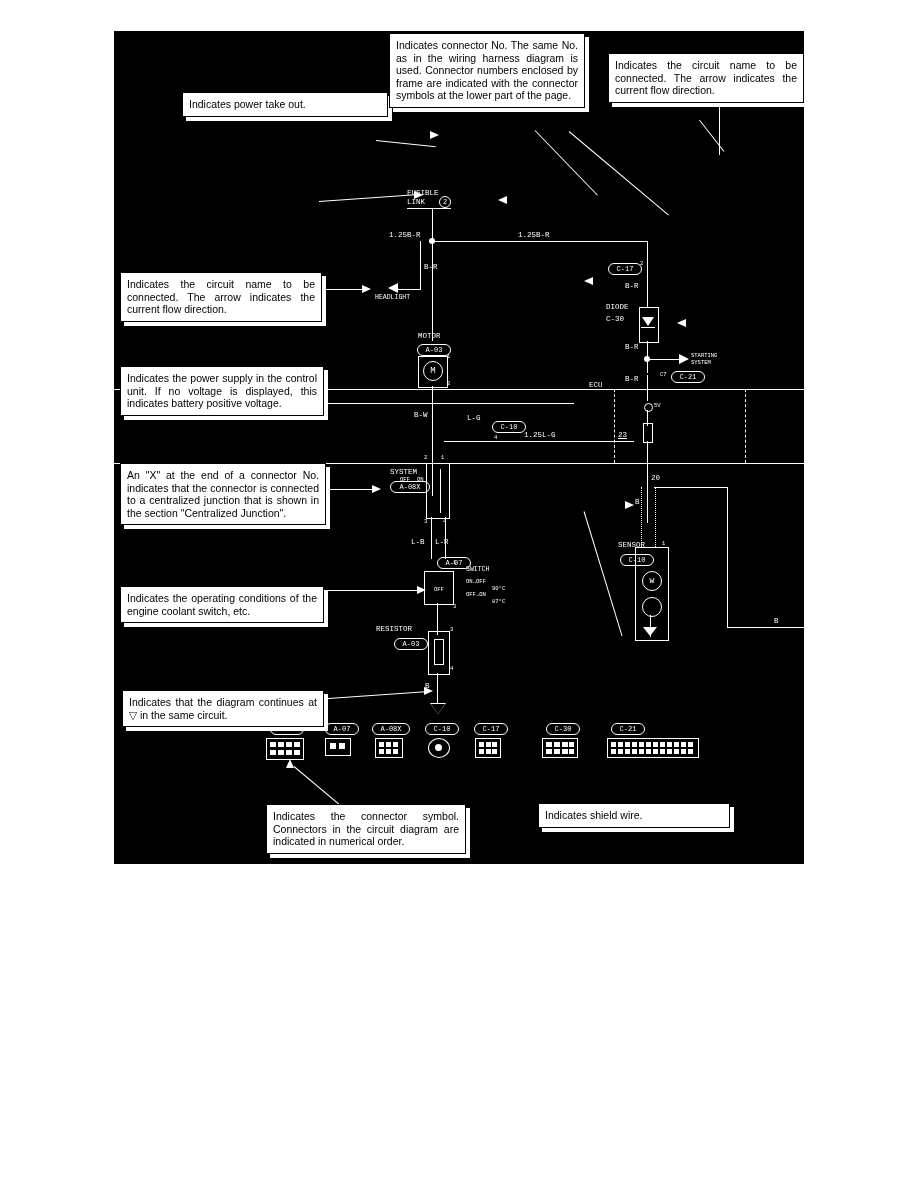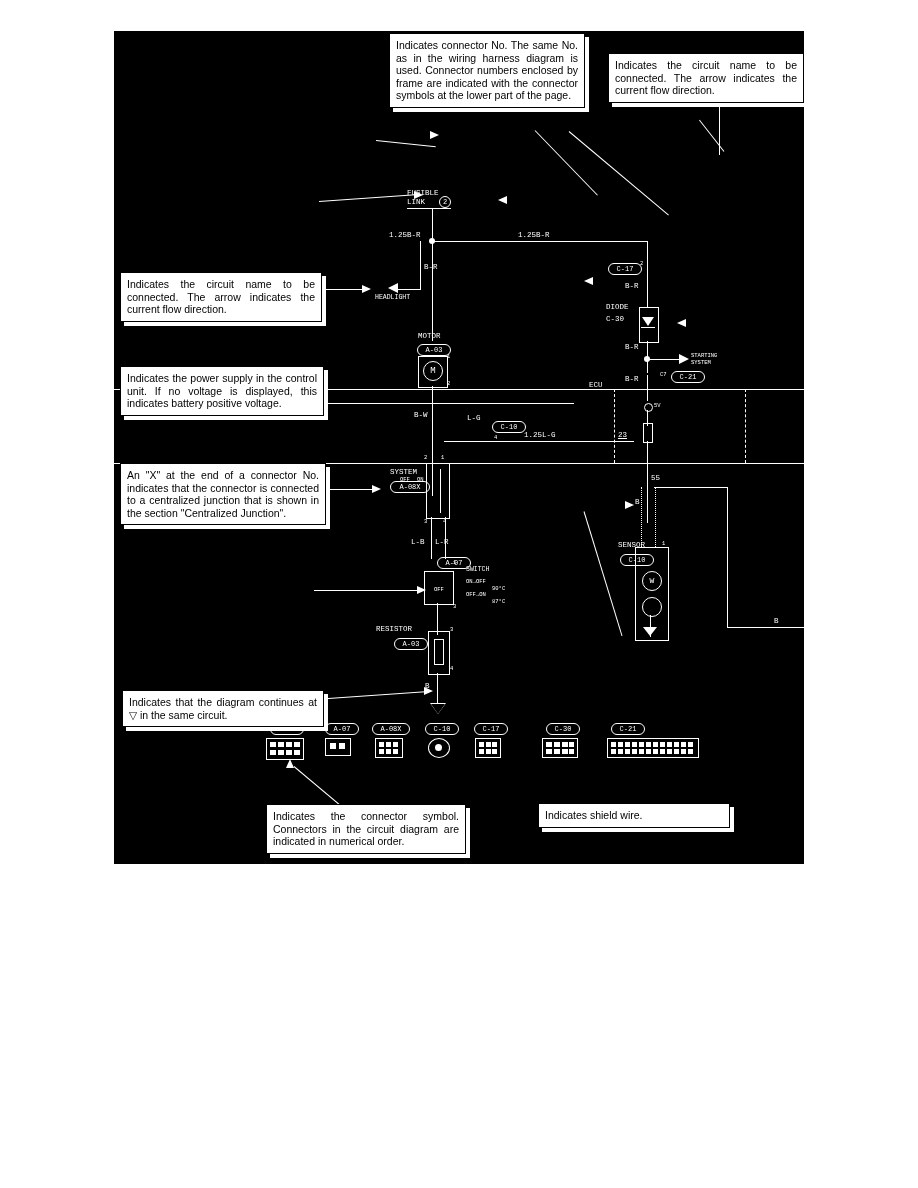--- a/index.html
+++ b/index.html
@@ -143,21 +143,21 @@
     <div class="boxw" style="left:529px;top:392px;width:8px;height:18px;"></div>
     <div class="vline" style="left:533px;top:410px;height:24px;"></div>
 
     <div class="lbl" style="left:353px;top:383px;">L-G</div>
     <div class="conn" style="left:378px;top:390px;width:26px;">C-10</div>
     <div class="lbl xs" style="left:380px;top:404px;">4</div>
     <div class="hline" style="left:330px;top:410px;width:190px;"></div>
     <div class="lbl" style="left:410px;top:400px;">1.25L-G</div>
     <div class="lbl" style="left:504px;top:400px;text-decoration:underline;">23</div>
 
-    <div class="lbl" style="left:537px;top:443px;">55</div>
+    <div class="lbl" style="left:537px;top:443px;">20</div>
     <div class="vline" style="left:533px;top:432px;height:60px;"></div>
     <div class="lbl" style="left:521px;top:467px;">B</div>
 
     <div style="position:absolute;left:527px;top:456px;width:13px;height:60px;border-left:1px dotted #fff;border-right:1px dotted #fff;"></div>
 
     <div class="lbl" style="left:504px;top:510px;">SENSOR</div>
     <div class="conn" style="left:506px;top:523px;width:26px;">C-10</div>
     <div class="boxw" style="left:521px;top:516px;width:32px;height:92px;"></div>
     <div class="lbl xs" style="left:548px;top:510px;">1</div>
     <div style="position:absolute;left:528px;top:540px;width:18px;height:18px;border:1px solid #fff;border-radius:50%;color:#fff;font-size:8px;line-height:18px;text-align:center;font-family:'Liberation Mono',monospace;">W</div>
@@ -284,32 +284,34 @@
     <div class="lead" style="left:200px;top:668px;width:115px;height:1px;transform:rotate(-4deg);transform-origin:left center;"></div>
     <div class="lead" style="left:310px;top:656px;width:0;height:0;border-top:4px solid transparent;border-bottom:4px solid transparent;border-left:9px solid #fff;background:none;"></div>
 
     <div class="lead" style="left:180px;top:735px;width:90px;height:1px;transform:rotate(40deg);transform-origin:left center;"></div>
     <div class="lead" style="left:172px;top:728px;width:0;height:0;border-left:4px solid transparent;border-right:4px solid transparent;border-bottom:9px solid #fff;background:none;"></div>
 
     <div class="lead" style="left:470px;top:480px;width:130px;height:1px;transform:rotate(73deg);transform-origin:left center;"></div>
     <div class="lead" style="left:511px;top:470px;width:0;height:0;border-top:4px solid transparent;border-bottom:4px solid transparent;border-left:9px solid #fff;background:none;"></div>
   </div>
 
+  <div class="callout" style="left:182px;top:92px;width:192px;">Indicates power take out.</div>
 
   <div class="callout" style="left:389px;top:33px;width:182px;">Indicates connector No. The same No. as in the wiring harness diagram is used. Connector numbers enclosed by frame are indicated with the connector symbols at the lower part of the page.</div>
 
   <div class="callout" style="left:608px;top:53px;width:182px;">Indicates the circuit name to be connected. The arrow indicates the current flow direction.</div>
 
 
   <div class="callout" style="left:120px;top:272px;width:188px;">Indicates the circuit name to be connected. The arrow indicates the current flow direction.</div>
 
   <div class="callout" style="left:120px;top:366px;width:190px;">Indicates the power supply in the control unit. If no voltage is displayed, this indicates battery positive voltage.</div>
 
   <div class="callout" style="left:120px;top:463px;width:192px;">An "X" at the end of a connector No. indicates that the connector is connected to a centralized junction that is shown in the section "Centralized Junction".</div>
 
+  <div class="callout" style="left:120px;top:586px;width:190px;">Indicates the operating conditions of the engine coolant switch, etc.</div>
 
   <div class="callout" style="left:122px;top:690px;width:188px;">Indicates that the diagram continues at ▽ in the same circuit.</div>
 
   <div class="callout" style="left:538px;top:803px;width:178px;">Indicates shield wire.</div>
 
   <div class="callout" style="left:266px;top:804px;width:186px;">Indicates the connector symbol. Connectors in the circuit diagram are indicated in numerical order.</div>
 
 </div>
 
 </body></html>

